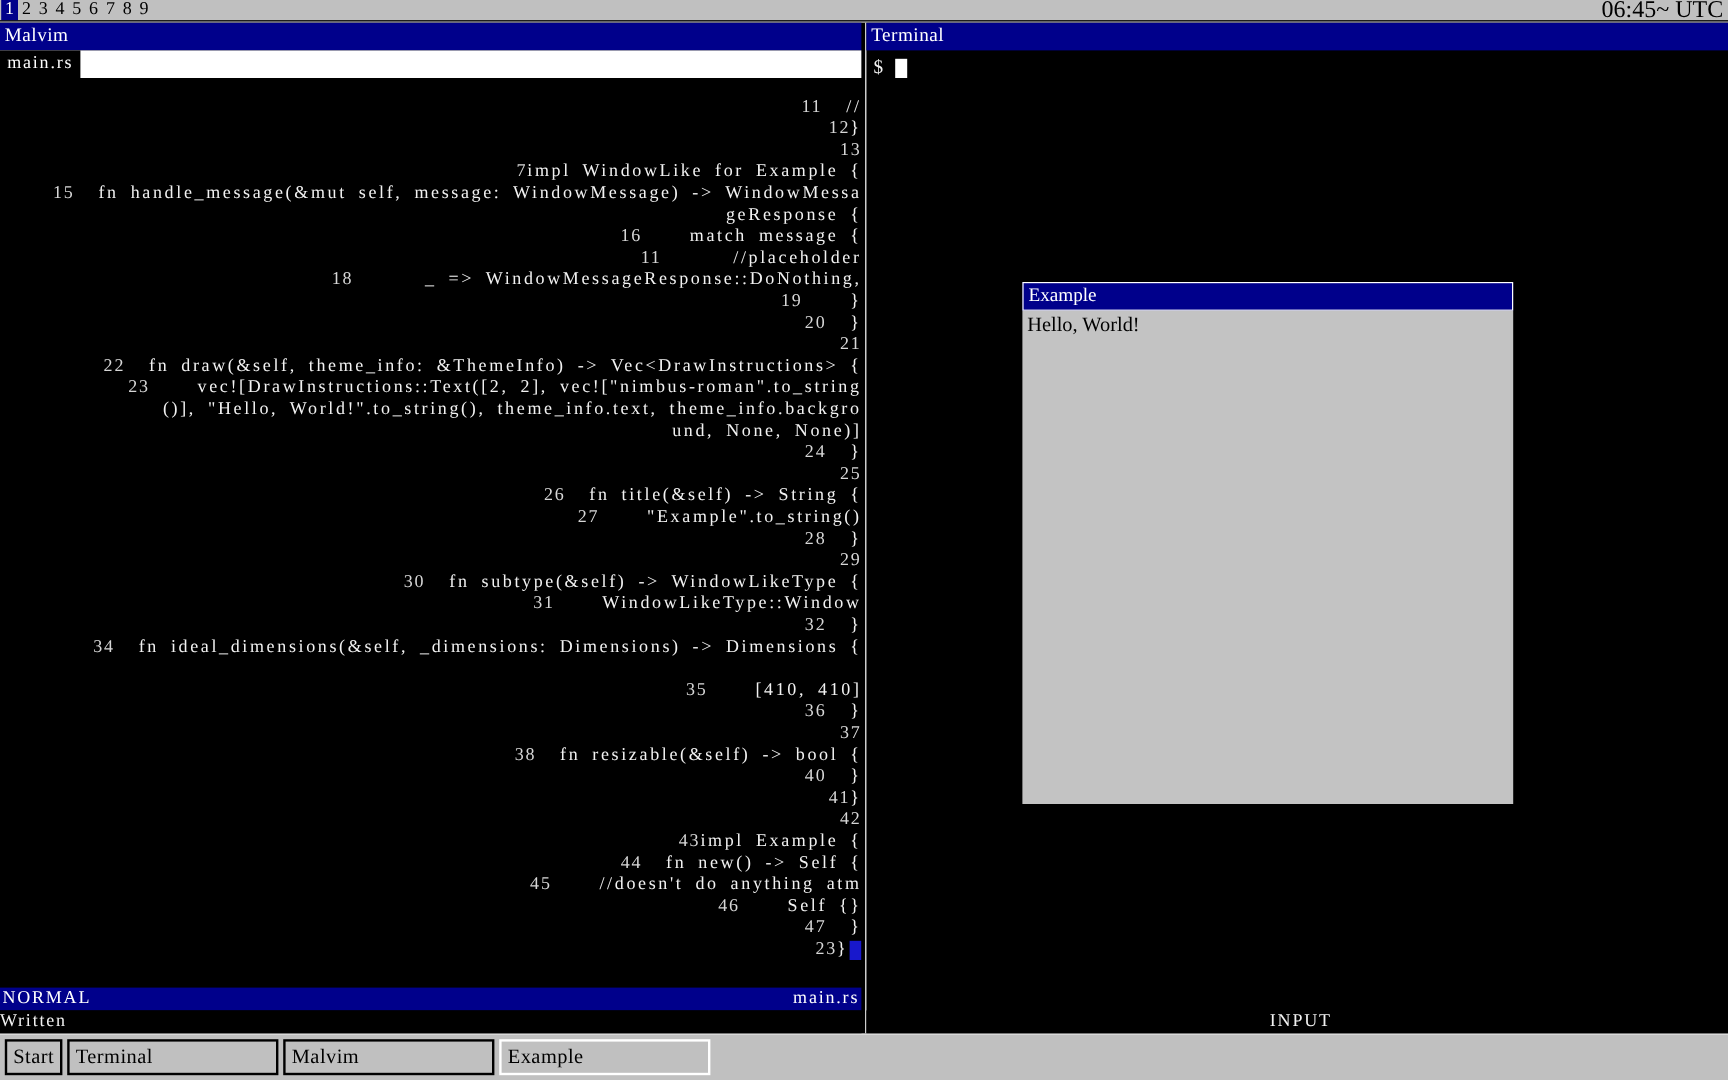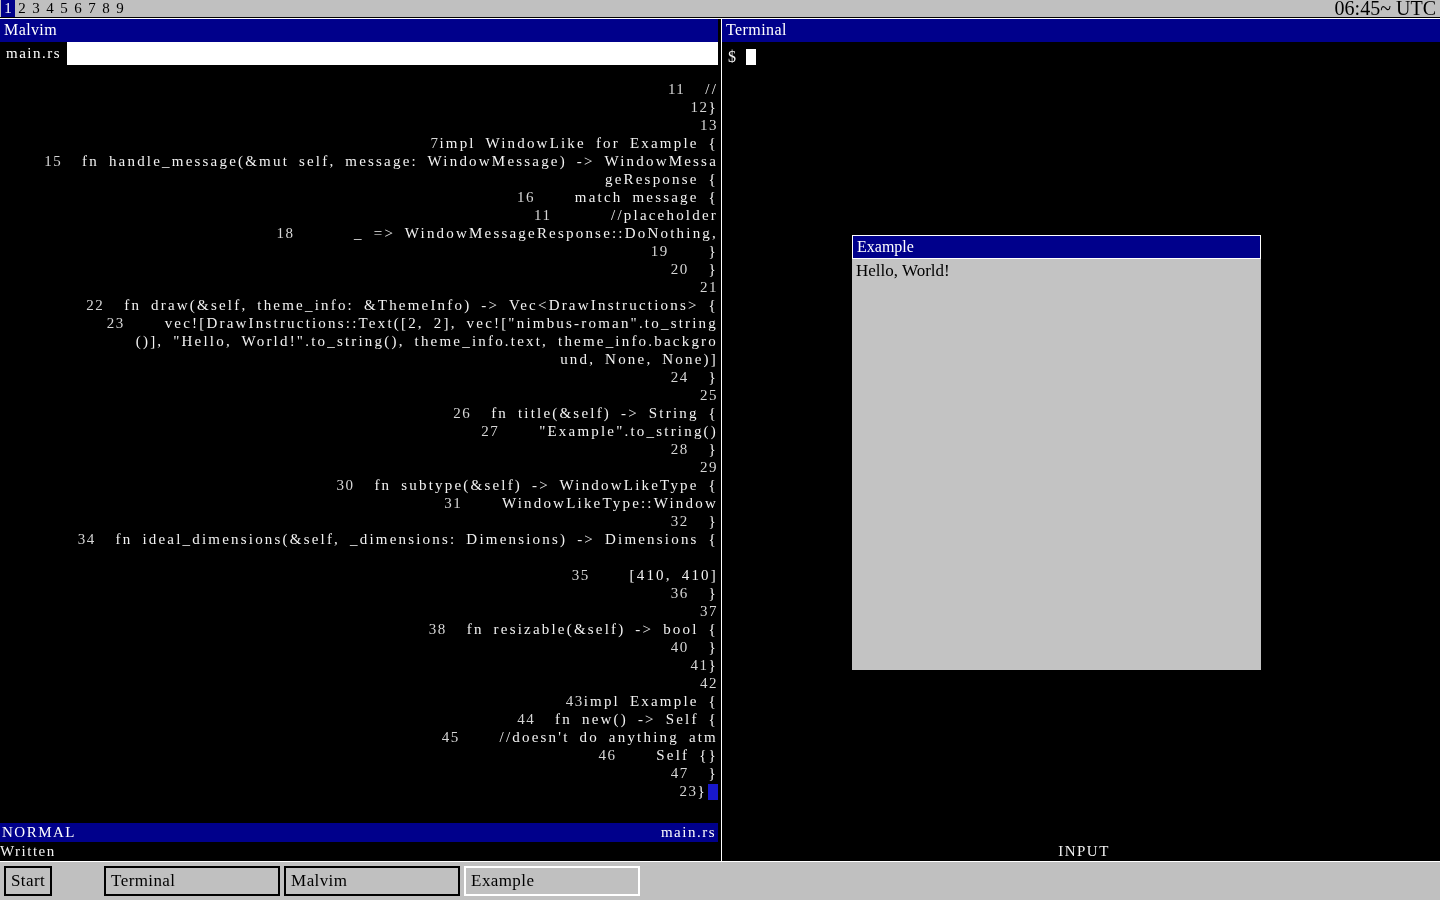--- a/index.html
+++ b/index.html
@@ -97,21 +97,21 @@
     color: #fff; font-size: 16px; line-height: 21px; padding-left: 4px;
   }
   .example-body {
     height: 411px; background: #c3c3c3; color: #000;
     font-size: 17px; padding: 2px 0 0 4px;
   }
 
   
   .taskbar {
     height: 39px; background: #c0c0c0; border-top: 1px solid #fff;
-    display: flex; align-items: center; padding-left: 4px; gap: 48px;
+    display: flex; align-items: center; padding-left: 4px;
   }
   .tb-btn {
     height: 30px; background: #c0c0c0; border: 2px solid #000;
     font-family: "Liberation Serif", "DejaVu Serif", serif;
     font-size: 17px; color: #000; text-align: left; padding: 0 5px;
     margin-right: 4px; letter-spacing: 0.4px;
   }
   .tb-btn.task { width: 176px; }
   .tb-btn.active { border-color: #fff; }
 </style>

